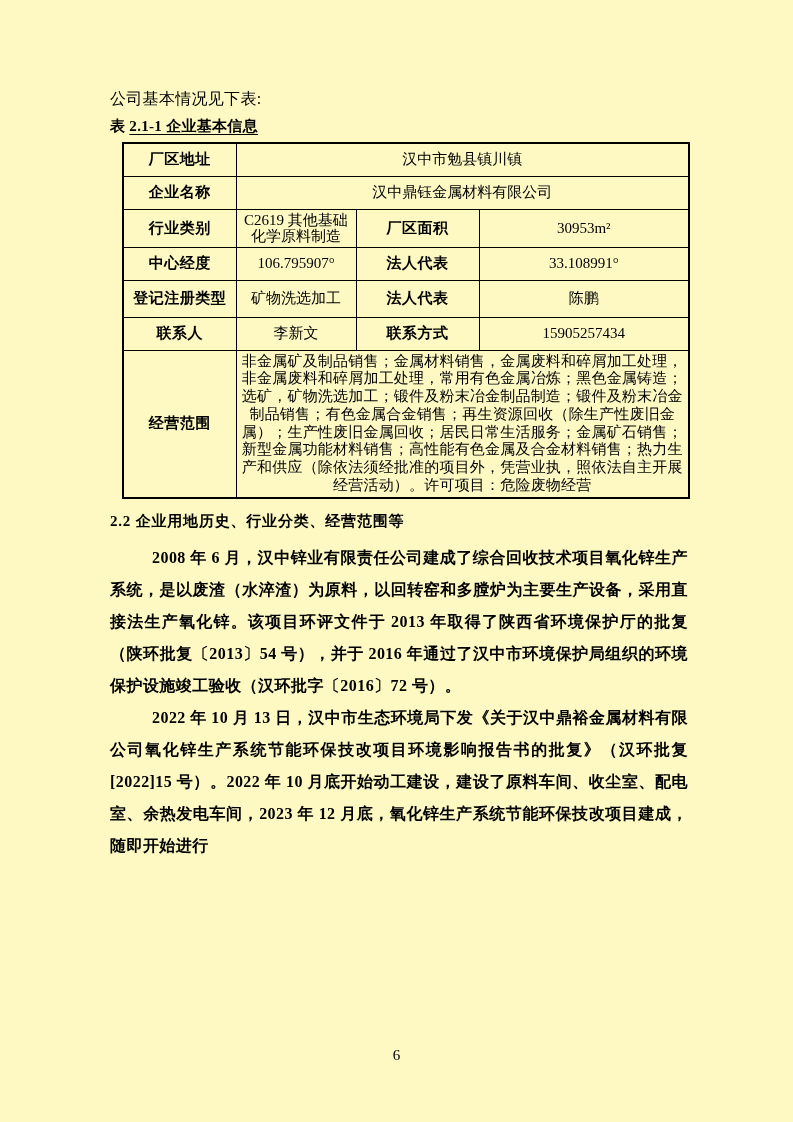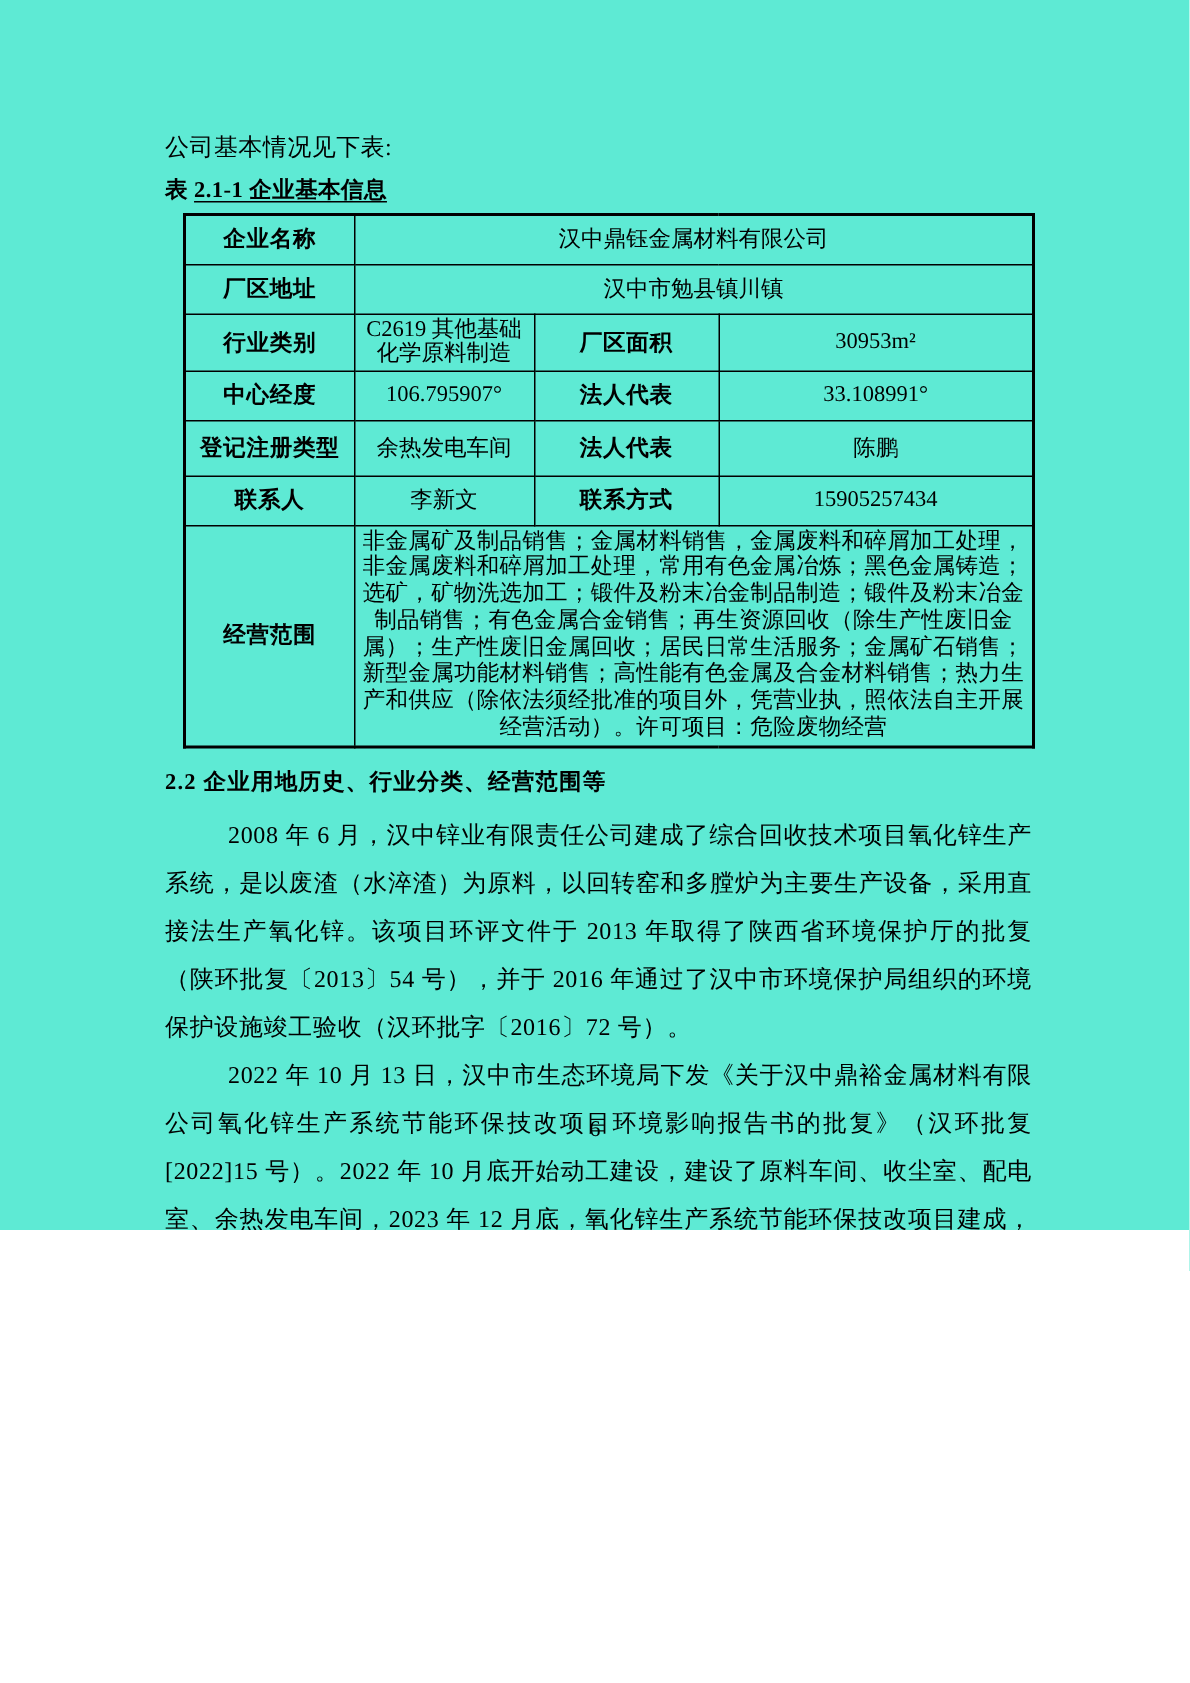--- a/index.html
+++ b/index.html
@@ -1,20 +1,20 @@
 <!DOCTYPE html>
 <html lang="zh"><head>
 <meta charset="utf-8">
 <style>
   html, body { margin: 0; padding: 0; background: #ffffff; }
   .page {
     position: relative;
     width: 793px;
-    height: 820px;
-    background: #5eead4;
+    height: 1122px;
+    background: #fef9c3;
     color: #000000;
     font-family: "Liberation Serif", "DejaVu Serif", serif;
     overflow: hidden;
     box-sizing: border-box;
   }
   .content {
     position: absolute;
     left: 110px;
     top: 88px;
     width: 578px;
@@ -65,21 +65,21 @@
   }
   tr.h33 { height: 33px; }
   tr.h38 { height: 38px; padding-left: 36px; }
   tr.h37 { height: 37px; }
   .section-heading {
     margin: 13px 0 0 0;
     font-size: 15px;
     font-weight: bold;
     letter-spacing: 0.8px;
   }
-  .paras { margin-top: 11px; }
+  .paras { margin-top: 11px; font-weight: bold; }
   .body-para {
     margin: 0;
     font-size: 16px;
     line-height: 32px;
     text-align: justify;
     text-indent: 42px;
     letter-spacing: 0.45px;
   }
   .page-number {
     position: absolute;
@@ -102,42 +102,42 @@
 
     <table class="info-table">
       <colgroup>
         <col style="width:113px">
           <col style="width:120px">
           <col style="width:123px">
           <col style="width:210px">
       </colgroup>
       <tbody>
         <tr class="h33">
+          <td class="lbl">厂区地址</td>
+          <td colspan="3">汉中市勉县镇川镇</td>
+        </tr>
+        <tr class="h33">
           <td class="lbl">企业名称</td>
           <td colspan="3">汉中鼎钰金属材料有限公司</td>
-        </tr>
-        <tr class="h33">
-          <td class="lbl">厂区地址</td>
-          <td colspan="3">汉中市勉县镇川镇</td>
         </tr>
         <tr class="h38">
           <td class="lbl">行业类别</td>
           <td class="industry">C2619 其他基础化学原料制造</td>
           <td class="lbl">厂区面积</td>
           <td>30953m²</td>
         </tr>
         <tr class="h33">
           <td class="lbl">中心经度</td>
           <td>106.795907°</td>
           <td class="lbl">法人代表</td>
           <td>33.108991°</td>
         </tr>
         <tr class="h37">
           <td class="lbl">登记注册类型</td>
-          <td>余热发电车间</td>
+          <td>矿物洗选加工</td>
           <td class="lbl">法人代表</td>
           <td>陈鹏</td>
         </tr>
         <tr class="h33">
           <td class="lbl">联系人</td>
           <td>李新文</td>
           <td class="lbl">联系方式</td>
           <td>15905257434</td>
         </tr>
         <tr>

